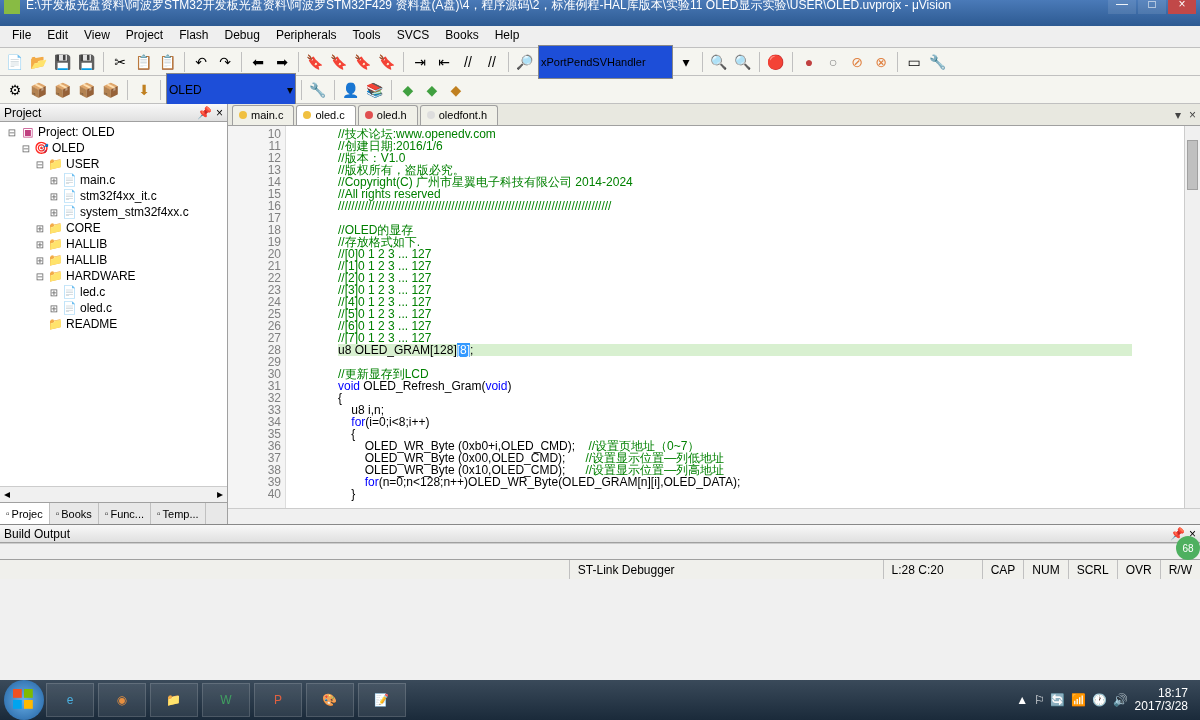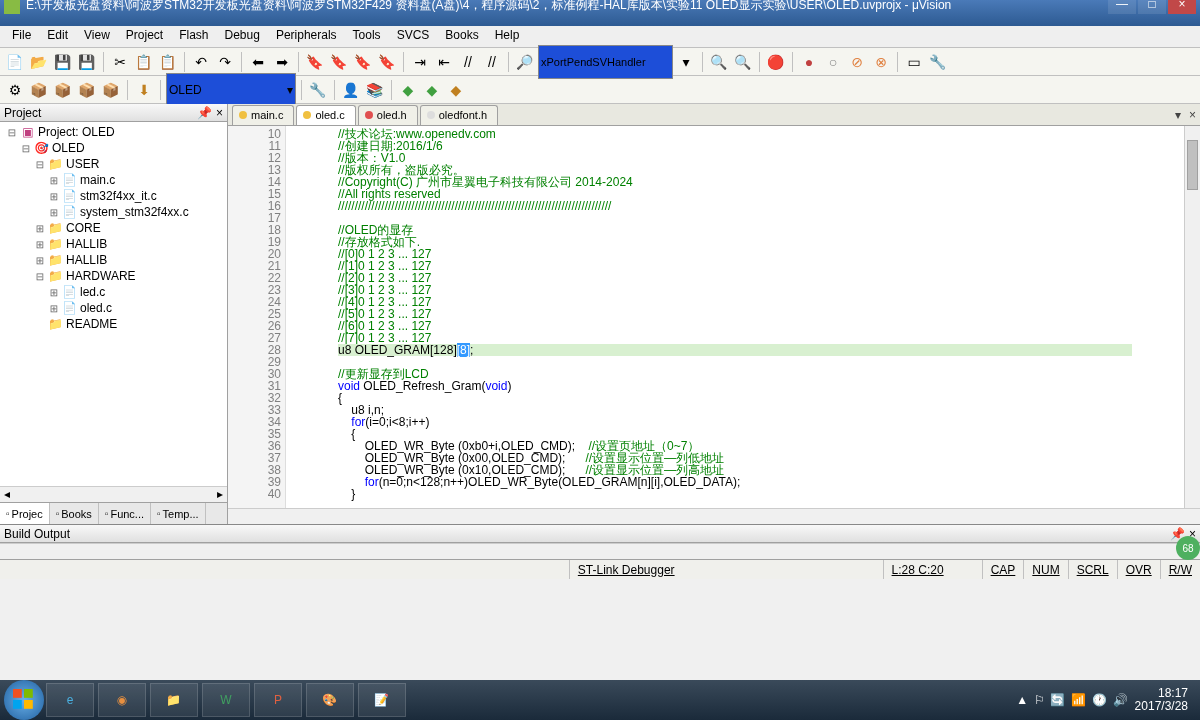--- a/index.html
+++ b/index.html
@@ -62,21 +62,21 @@
 .scroll-v { width: 16px; background: #f0f0f0; border-left: 1px solid #ccc; position: relative; }
 .scroll-v .thumb { position: absolute; top: 14px; left: 2px; right: 2px; height: 50px; background: #c0c0c0; border: 1px solid #a0a0a0; }
 .hscroll { height: 16px; background: #f0f0f0; border-top: 1px solid #ccc; }
 
 .build-output { border-top: 1px solid #888; background: #fff; }
 .build-header { height: 18px; background: linear-gradient(#f8f8f8,#e0e0e0); border-bottom: 1px solid #a0a0a0; padding: 2px 4px; font-size: 11px; display: flex; }
 .build-body { height: 72px; font-family: "Courier New", monospace; font-size: 12px; padding: 2px 6px; overflow: auto; }
 .build-body div { line-height: 15px; }
 .build-scroll { height: 16px; background: #f0f0f0; border-top: 1px solid #ccc; }
 
-.statusbar { height: 20px; background: #f0f0ec; border-top: 1px solid #a0a0a0; display: flex; align-items: center; font-size: 11px; text-decoration: underline; }
+.statusbar { height: 20px; background: #f0f0ec; border-top: 1px solid #a0a0a0; display: flex; align-items: center; font-size: 11px; }
 .statusbar .cell { padding: 0 8px; border-left: 1px solid #c0c0c0; height: 100%; display: flex; align-items: center; }
 
 .taskbar { position: absolute; bottom: 0; left: 0; right: 0; height: 40px; background: linear-gradient(#3a4a5a, #1a2a3a); display: flex; align-items: center; padding: 0 4px; }
 .start { width: 40px; height: 40px; border-radius: 50%; background: radial-gradient(#6ab0e8,#2060a0); display: flex; align-items: center; justify-content: center; cursor: pointer; }
 .task-item { width: 48px; height: 34px; margin: 0 2px; background: rgba(255,255,255,.08); border: 1px solid rgba(255,255,255,.15); display: flex; align-items: center; justify-content: center; cursor: pointer; }
 .taskbar .spacer { flex: 1; }
 .tray { display: flex; align-items: center; gap: 6px; color: #fff; font-size: 11px; padding: 0 8px; }
 .clock { text-align: right; line-height: 13px; }
 
 .green-circle { position: absolute; right: 0; top: 536px; width: 24px; height: 24px; background: #4eb060; border-radius: 50%; color: #fff; font-size: 10px; display: flex; align-items: center; justify-content: center; }

